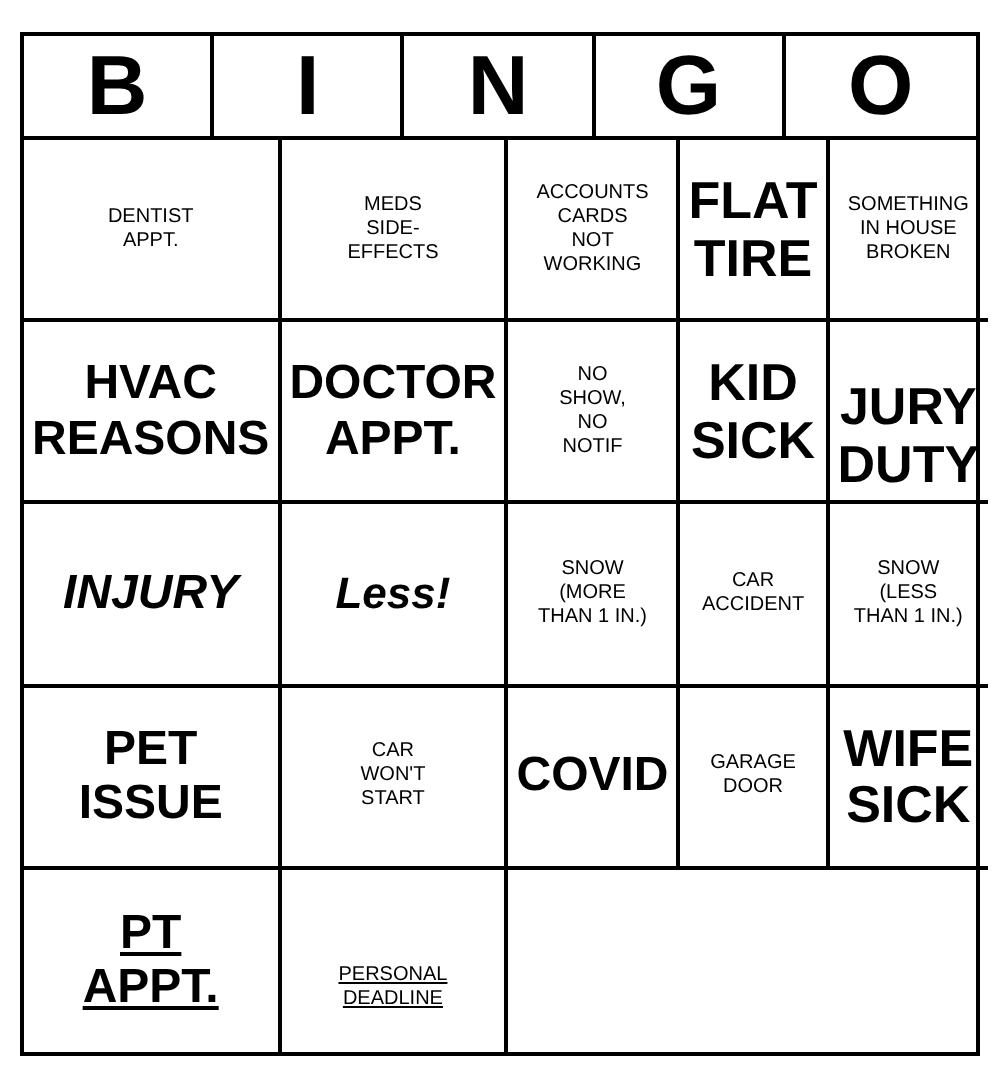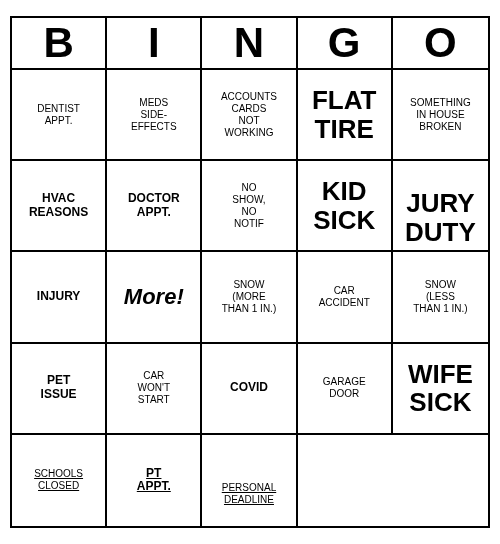--- a/index.html
+++ b/index.html
@@ -75,21 +75,21 @@
       line-height: 1.2;
       text-transform: uppercase;
     }
 
     .cell-text.large {
       font-size: 26px;
       line-height: 1.1;
     }
 
     .cell-text.medium {
-      font-size: 12px;
+      font-size: 24px;
       line-height: 1.15;
     }
 
     .cell-text.small {
       font-size: 10px;
       font-weight: normal;
     }
 
     .free-cell {
       font-size: 22px;
@@ -149,24 +149,24 @@
       </div>
       <div class="bingo-cell">
         <span class="cell-text large" style="white-space: pre-line;">KID
 SICK</span>
       </div>
       <div class="bingo-cell">
         <span class="cell-text large" style="white-space: pre-line; margin-top: 24px;">JURY
 DUTY</span>
       </div>
       <div class="bingo-cell">
-        <span class="cell-text medium" style="white-space: pre-line;">INJURY</span>
-      </div>
-      <div class="bingo-cell">
-        <span class="free-cell">More!</span>
+        <span class="cell-text medium" style="white-space: pre-line; font-style: italic;">INJURY</span>
+      </div>
+      <div class="bingo-cell">
+        <span class="free-cell">Less!</span>
       </div>
       <div class="bingo-cell">
         <span class="cell-text small" style="white-space: pre-line;">SNOW
 (More
 than 1 in.)</span>
       </div>
       <div class="bingo-cell">
         <span class="cell-text small" style="white-space: pre-line;">CAR
 ACCIDENT</span>
       </div>
@@ -189,24 +189,20 @@
       </div>
       <div class="bingo-cell">
         <span class="cell-text small" style="white-space: pre-line;">GARAGE
 DOOR</span>
       </div>
       <div class="bingo-cell">
         <span class="cell-text large" style="white-space: pre-line;">WIFE
 SICK</span>
       </div>
       <div class="bingo-cell">
-        <span class="cell-text small" style="white-space: pre-line;">SCHOOLS
-CLOSED</span>
-      </div>
-      <div class="bingo-cell">
         <span class="cell-text medium" style="white-space: pre-line;">PT
 APPT.</span>
       </div>
       <div class="bingo-cell">
         <span class="cell-text small" style="white-space: pre-line; margin-top: 28px;">PERSONAL
 DEADLINE</span>
       </div>
     </div>
 </div>
 

